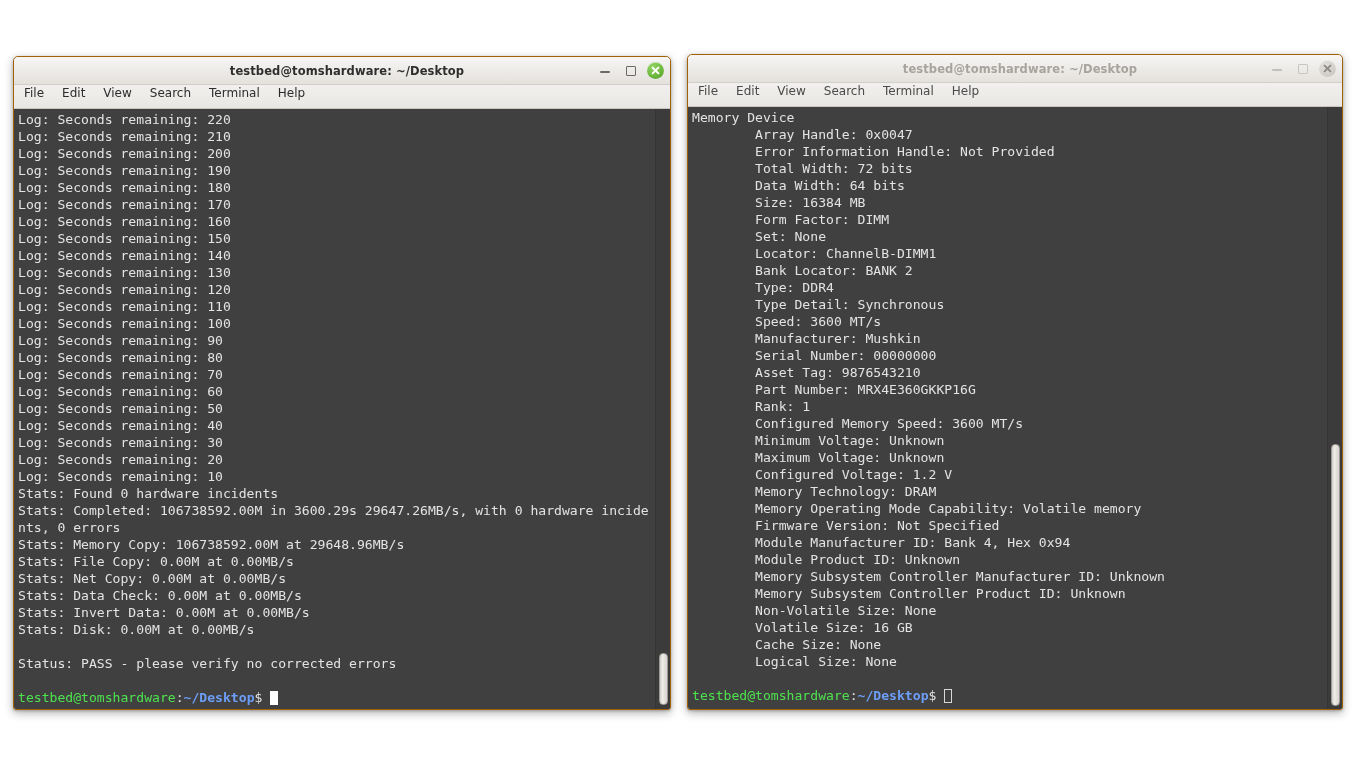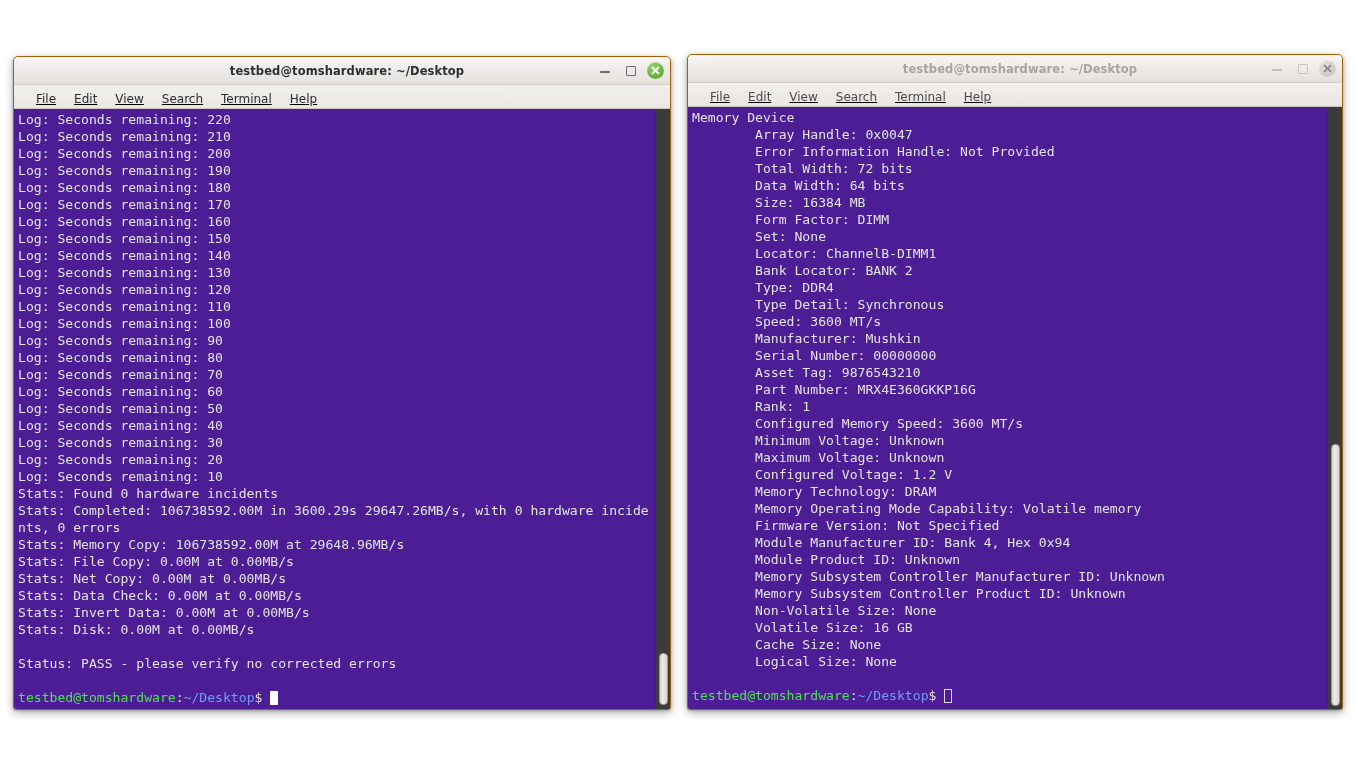--- a/index.html
+++ b/index.html
@@ -120,56 +120,55 @@
   .wc-close .x-stroke { stroke: #ffffff; stroke-width: 2; stroke-linecap: round; }
   .right .wc-close .x-stroke { stroke: #8e8a85; }
 
   
   .menubar {
     height: 24px;
     flex: 0 0 24px;
     background: linear-gradient(to bottom, #f2f0ee 0%, #e9e7e3 100%);
     border-bottom: 1px solid #c9c5bf;
     display: flex;
-    align-items: flex-end;
-    padding-left: 13px;
-    box-sizing: border-box;
-    text-decoration: underline;
+    align-items: flex-start;
+    padding-left: 1px;
+    box-sizing: border-box;
   }
   .menu-item {
     font-size: 12px;
     color: #2c2c2c;
     padding: 1px 9px 2px 9px;
     cursor: default;
     white-space: nowrap;
   }
   .right .menu-item { color: #4a4a4a; }
 
   
   .term-body {
     flex: 1 1 auto;
     position: relative;
-    background: #4c1d95;
+    background: #404040;
     overflow: hidden;
   }
   .term-text {
     position: absolute;
     left: 4px;
     top: 2px;
     right: 22px;
     font-family: "DejaVu Sans Mono", monospace;
     font-size: 13.1px;
     line-height: 17px;
     color: #e3e3e3;
     white-space: pre;
     letter-spacing: 0px;
   }
   .term-text .line { height: 17px; }
   .c-green  { color: #4ee24e; font-weight: normal; }
-  .c-blue   { color: #6d9ef7; font-weight: normal; }
+  .c-blue   { color: #6d9ef7; font-weight: bold; }
   .c-white  { color: #e3e3e3; }
 
   .cursor-solid {
     display: inline-block;
     width: 8px;
     height: 14px;
     background: #ffffff;
     vertical-align: -3px;
   }
   .cursor-hollow {

